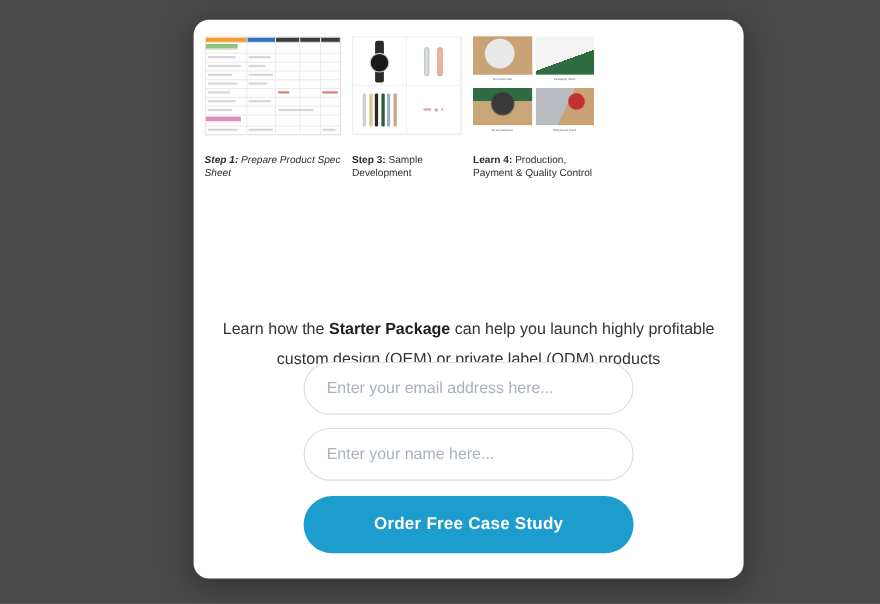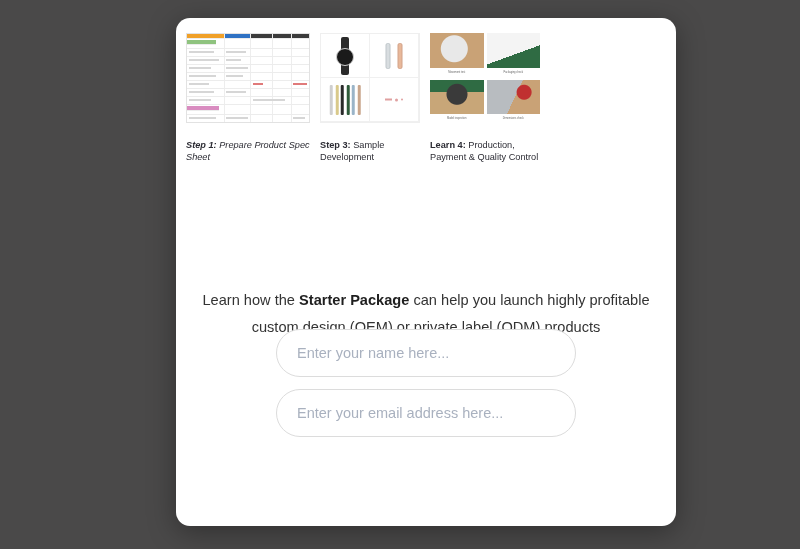--- a/index.html
+++ b/index.html
@@ -394,22 +394,23 @@
         <b>Learn 4:</b><span> Production, Payment &amp; Quality Control</span>
       </div>
     </div>
 
   </div>
 
 
   <div class="subtitle"><span>Learn how the </span><b>Starter Package</b><span> can help you launch highly profitable custom design (OEM) or private label (ODM) products</span></div>
 
   <div class="form">
+    <input class="field" type="text" placeholder="Enter your email address here..." style="">
     <input class="field" type="text" placeholder="Enter your name here..." value="" style="">
-    <input class="field" type="text" placeholder="Enter your email address here..." style="">
+    <button class="submit">Order Free Case Study</button>
   </div>
 
 </div>
 
 <div id="close-btn">
   <svg width="32" height="32" viewBox="0 0 32 32">
     <path d="M8 8 L24 24 M24 8 L8 24" stroke="#ffffff" stroke-width="3.4" stroke-linecap="butt" fill="none"></path>
   </svg>
 </div>
 

